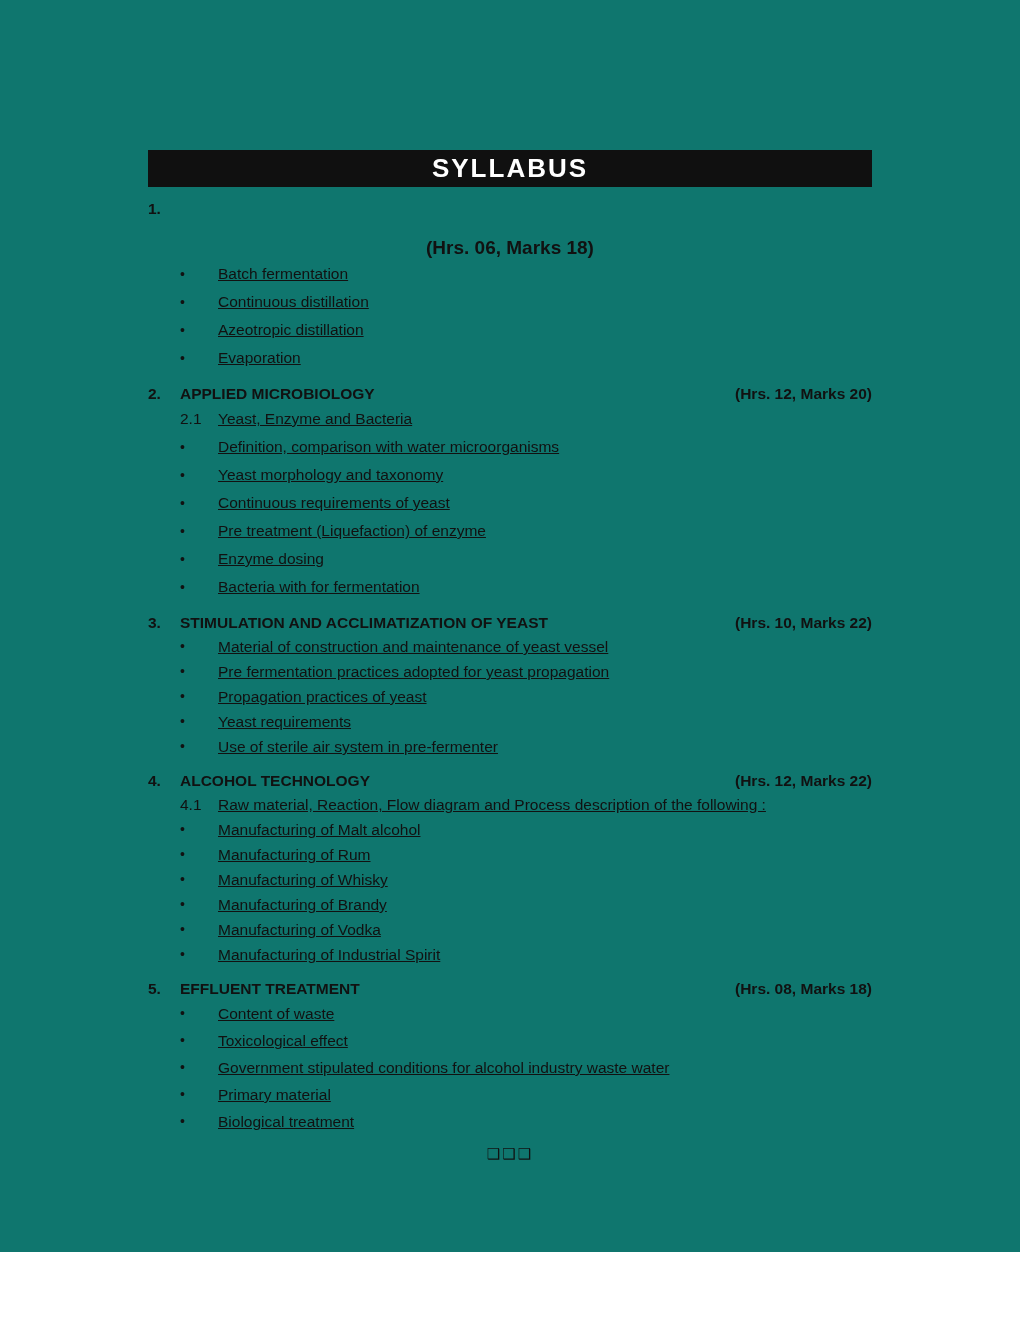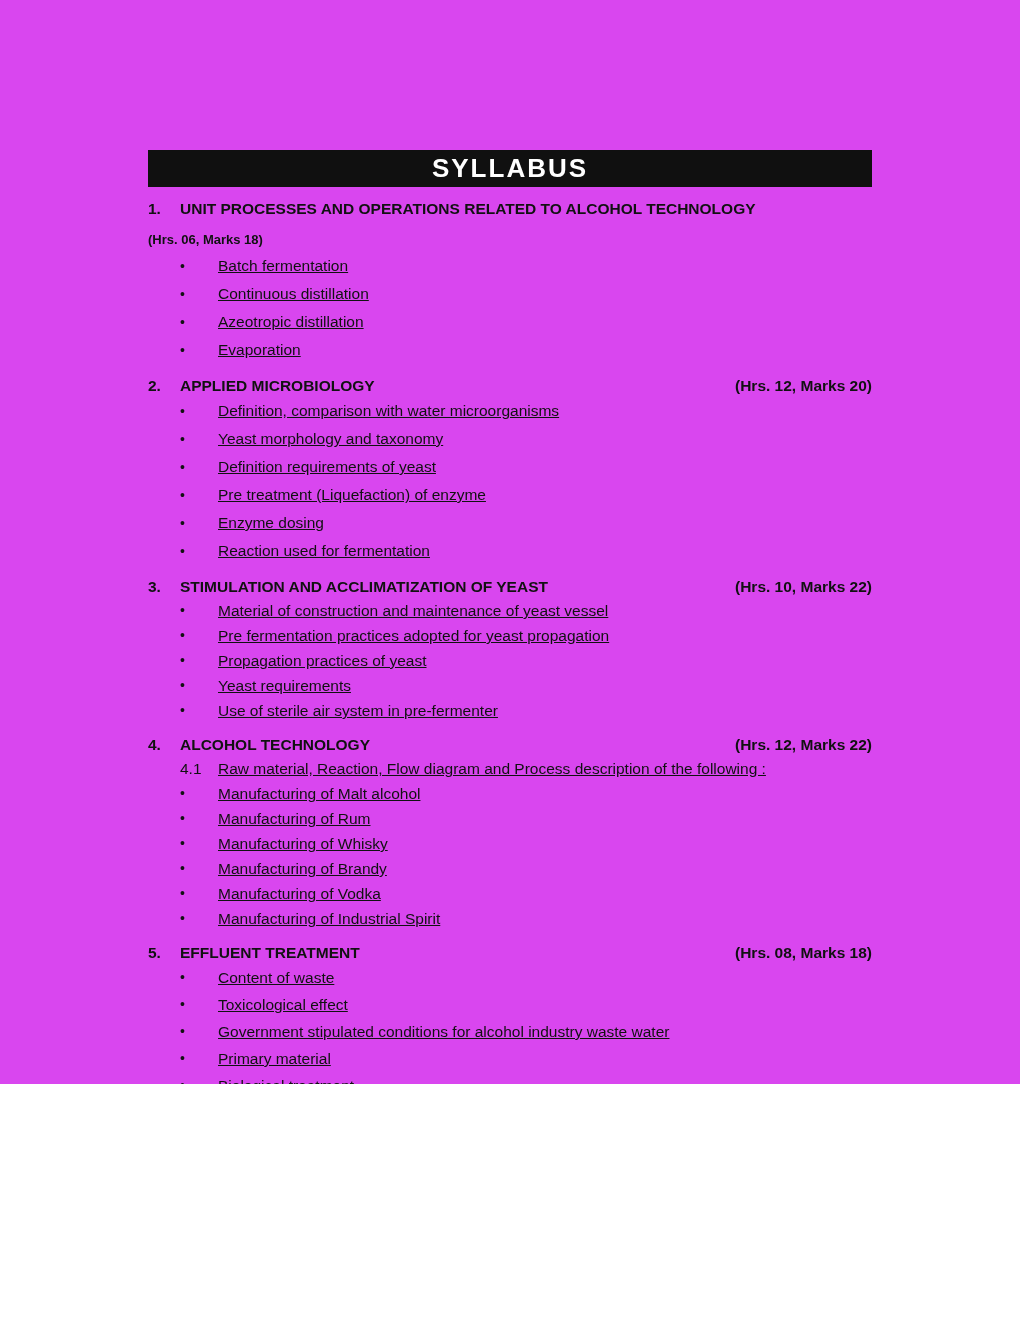--- a/index.html
+++ b/index.html
@@ -7,22 +7,22 @@
   body {
     width: 1020px;
     height: 1320px;
     font-family: "Liberation Sans", sans-serif;
     color: #111111;
     position: relative;
   }
   .page {
     position: relative;
     width: 1020px;
-    height: 1084px;
-    background: #d946ef;
+    height: 1252px;
+    background: #0f766e;
     overflow: hidden;
   }
   .content {
     position: absolute;
     left: 148px;
     top: 150px;
     width: 724px;
   }
   .title-bar {
     background: #101010;
@@ -39,25 +39,25 @@
     align-items: baseline;
     font-weight: bold;
     font-size: 15.5px;
     line-height: 22px;
     margin-top: 11px;
   }
   .sec-num { width: 32px; flex: 0 0 32px; }
   .sec-title { white-space: nowrap; }
   .sec-credit { margin-left: auto; white-space: nowrap; }
   .credit-line {
-    text-align: left;
+    text-align: center;
     font-weight: bold;
-    font-size: 13px;
+    font-size: 19px;
     line-height: 24px;
-    margin-top: 8px;
+    margin-top: 16px;
   }
   .item {
     display: flex;
     margin-left: 32px;
     font-size: 15.5px;
   }
   .loose .item { line-height: 28px; }
   .tight .item { line-height: 25px; }
   .mid   .item { line-height: 27px; }
   .marker {
@@ -78,21 +78,20 @@
 <body>
 
 <div class="page">
   <div class="content">
 
     <div class="title-bar">SYLLABUS</div>
 
     <div class="section loose">
       <div class="section-head">
         <span class="sec-num">1.</span>
-        <span class="sec-title">UNIT PROCESSES AND OPERATIONS RELATED TO ALCOHOL TECHNOLOGY</span>
       </div>
       <div class="credit-line">(Hrs. 06, Marks 18)</div>
       <div class="item">
         <span class="marker bullet-marker">•</span>
         <span class="item-text">Batch fermentation</span>
       </div>
       <div class="item">
         <span class="marker bullet-marker">•</span>
         <span class="item-text">Continuous distillation</span>
       </div>
@@ -106,42 +105,46 @@
       </div>
     </div>
 
     <div class="section loose">
       <div class="section-head">
         <span class="sec-num">2.</span>
         <span class="sec-title">APPLIED MICROBIOLOGY</span>
         <span class="sec-credit">(Hrs. 12, Marks 20)</span>
       </div>
       <div class="item">
+        <span class="marker sub-marker">2.1</span>
+        <span class="item-text">Yeast, Enzyme and Bacteria</span>
+      </div>
+      <div class="item">
         <span class="marker bullet-marker">•</span>
         <span class="item-text">Definition, comparison with water microorganisms</span>
       </div>
       <div class="item">
         <span class="marker bullet-marker">•</span>
         <span class="item-text">Yeast morphology and taxonomy</span>
       </div>
       <div class="item">
         <span class="marker bullet-marker">•</span>
-        <span class="item-text">Definition requirements of yeast</span>
+        <span class="item-text">Continuous requirements of yeast</span>
       </div>
       <div class="item">
         <span class="marker bullet-marker">•</span>
         <span class="item-text">Pre treatment (Liquefaction) of enzyme</span>
       </div>
       <div class="item">
         <span class="marker bullet-marker">•</span>
         <span class="item-text">Enzyme dosing</span>
       </div>
       <div class="item">
         <span class="marker bullet-marker">•</span>
-        <span class="item-text">Reaction used for fermentation</span>
+        <span class="item-text">Bacteria with for fermentation</span>
       </div>
     </div>
 
     <div class="section tight">
       <div class="section-head">
         <span class="sec-num">3.</span>
         <span class="sec-title">STIMULATION AND ACCLIMATIZATION OF YEAST</span>
         <span class="sec-credit">(Hrs. 10, Marks 22)</span>
       </div>
       <div class="item">

